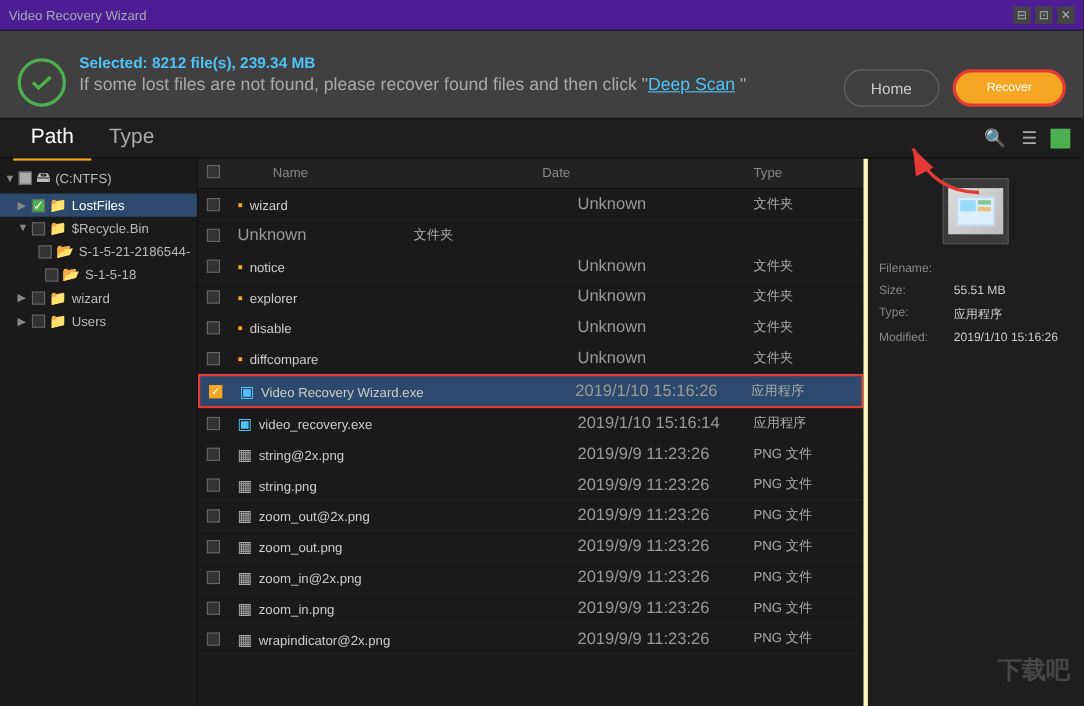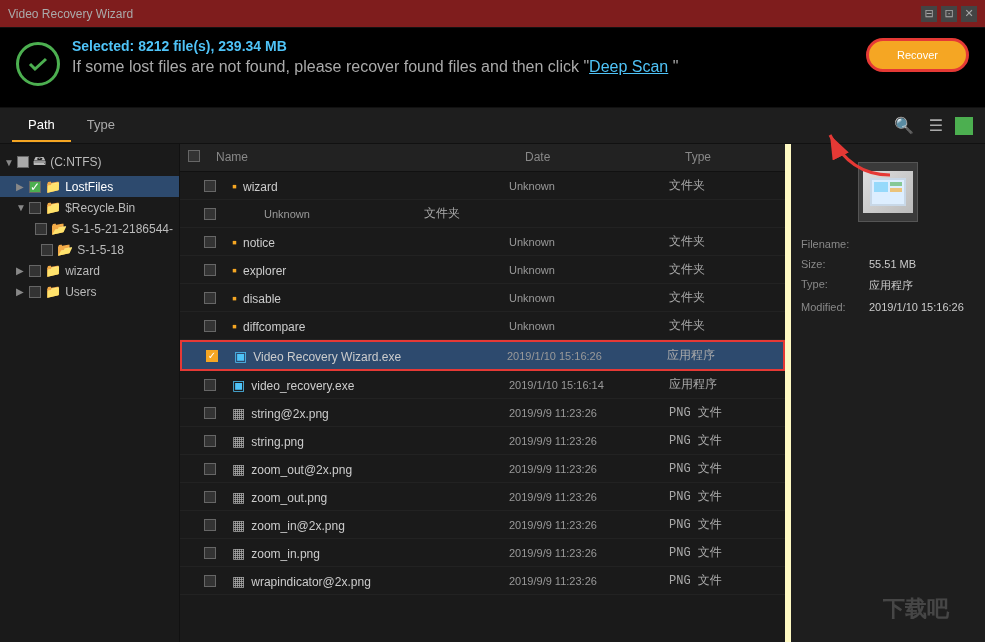--- a/index.html
+++ b/index.html
@@ -7,21 +7,21 @@
       background: #1a1a1a;
       color: #ccc;
       font-family: 'Segoe UI', Arial, sans-serif;
       font-size: 13px;
       width: 985px;
       height: 642px;
       overflow: hidden;
     }
     
     #titlebar {
-      background: #7f1d1d;
+      background: #4c1d95;
       height: 28px;
       display: flex;
       align-items: center;
       justify-content: space-between;
       padding: 0 8px;
       border-bottom: 1px solid #111;
     }
     #titlebar-title {
       color: #aaa;
       font-size: 12px;
@@ -37,24 +37,24 @@
       border: none;
       color: #aaa;
       font-size: 11px;
       cursor: pointer;
       display: flex;
       align-items: center;
       justify-content: center;
     }
     
     #header {
-      background: #000000;
+      background: #404040;
       padding: 10px 16px;
       display: flex;
-      align-items: flex-start;
+      align-items: flex-end;
       justify-content: space-between;
       border-bottom: 1px solid #111;
       min-height: 80px;
     }
     #header-left {
       display: flex;
       align-items: flex-start;
       gap: 12px;
     }
     #check-circle {
@@ -118,21 +118,21 @@
       position: relative;
     }
     #toolbar-tabs {
       display: flex;
       gap: 0;
     }
     .toolbar-tab {
       color: #aaa;
       padding: 8px 16px;
       cursor: pointer;
-      font-size: 13px;
+      font-size: 19px;
       border-bottom: 2px solid transparent;
     }
     .toolbar-tab.active {
       color: #fff;
       border-bottom: 2px solid #f5a623;
     }
     #toolbar-right {
       position: absolute;
       right: 12px;
       display: flex;
@@ -213,34 +213,35 @@
       flex-direction: column;
       overflow: hidden;
     }
     #filelist-header {
       display: flex;
       background: #222;
       border-bottom: 1px solid #111;
       padding: 6px 0;
       font-size: 12px;
       color: #888;
+      gap: 32px;
     }
     .col-check { width: 36px; padding-left: 8px; }
     .col-name { flex: 2; }
     .col-date { width: 160px; }
     .col-type { width: 100px; }
     #filelist {
       flex: 1;
       overflow-y: auto;
       background: #1a1a1a;
     }
     .file-row {
       display: flex;
       align-items: center;
-      padding: 5px 16px;
+      padding: 5px 0;
       border-bottom: 1px solid #222;
       cursor: pointer;
       font-size: 12px;
       color: #ccc;
     }
     .file-row.highlighted {
       background: #2d4a6e;
       border: 1px solid #e53935;
     }
     .file-checkbox {
@@ -257,27 +258,27 @@
       display: inline-flex;
       align-items: center;
       justify-content: center;
     }
     .cb.checked { background: #f5a623; border-color: #f5a623; color: #fff; font-size: 10px; }
     .file-icon { margin-right: 6px; font-size: 14px; }
     .folder-color { color: #f5a623; }
     .exe-color { color: #4fc3f7; }
     .png-color { color: #aaa; }
     .file-name { flex: 2; overflow: hidden; text-overflow: ellipsis; white-space: nowrap; }
-    .file-date { width: 160px; color: #999; font-size: 11px; margin-left: 32px; }
-    .file-type { width: 100px; color: #aaa; font-size: 12px; font-family: Liberation Mono, monospace; }
+    .file-date { width: 160px; color: #999; font-size: 15px; }
+    .file-type { width: 100px; color: #aaa; font-size: 12px; }
     
     #detail-panel {
       width: 200px;
       background: #1e1e1e;
-      border-left: 6px solid #fef9c3;
+      border-left: 4px solid #fef9c3;
       padding: 10px;
       display: flex;
       flex-direction: column;
       gap: 8px;
     }
     #detail-icon {
       width: 60px;
       height: 60px;
       background: #3a3a3a;
       margin: 8px auto;
@@ -333,20 +334,21 @@
       </svg>
     </div>
     <div id="header-text">
       <div id="selected-info">Selected: 8212 file(s), 239.34 MB</div>
       <div id="scan-info">
         <span>If some lost files are not found, please recover found files and then click "</span><a>Deep Scan</a><span> "</span>
       </div>
     </div>
   </div>
   <div id="header-actions">
+    <button id="home-btn">Home</button>
     <button id="recover-btn">Recover</button>
   </div>
 </div>
 
 <div id="toolbar">
   <div id="toolbar-tabs">
     <div class="toolbar-tab active">Path</div>
     <div class="toolbar-tab">Type</div>
   </div>
   <div id="toolbar-right">
@@ -578,13 +580,13 @@
   <svg width="100" height="70" viewBox="0 0 100 70">
     <defs>
       <marker id="arrowhead" markerWidth="8" markerHeight="6" refX="8" refY="3" orient="auto">
         <polygon points="0 0, 8 3, 0 6" fill="#e53935"></polygon>
       </marker>
     </defs>
     <path d="M 80 60 Q 40 60 20 20" stroke="#e53935" stroke-width="3" fill="none" marker-end="url(#arrowhead)"></path>
   </svg>
 </div>
 
-<div id="watermark" style="position:absolute;bottom:18px;right:36px;color:rgba(255,255,255,0.18);font-size:22px;font-weight:bold;pointer-events:none;">下载吧</div>
+<div id="watermark" style="position:absolute;bottom:18px;right:12px;color:rgba(255,255,255,0.18);font-size:22px;font-weight:bold;pointer-events:none;">下载吧</div>
 
 </body></html>

